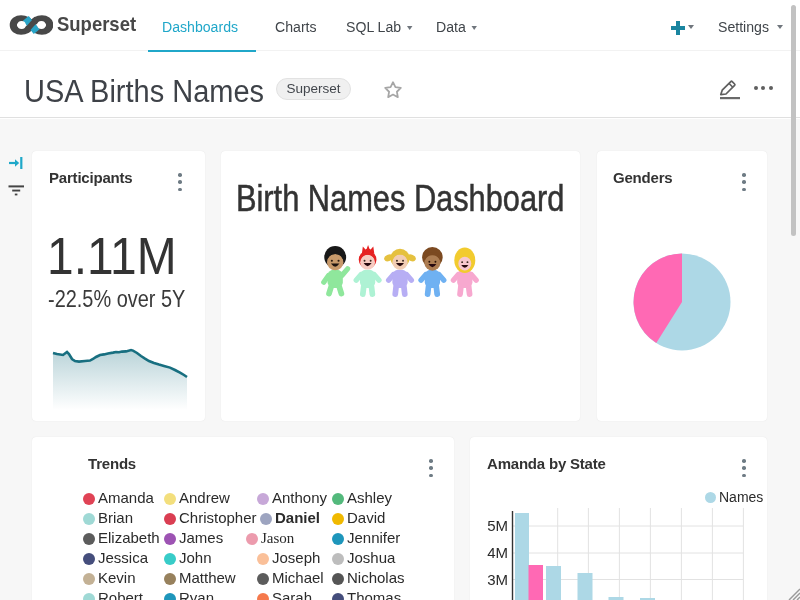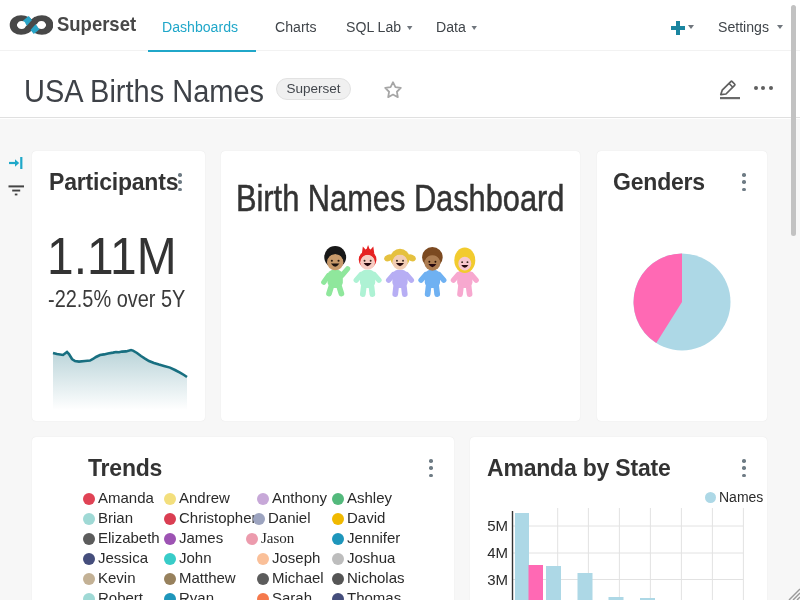--- a/index.html
+++ b/index.html
@@ -8,21 +8,21 @@
 .abs { position:absolute; }
 #navbar { position:absolute; left:0; top:0; width:800px; height:51px;
   background:#fff; border-bottom:1px solid #F2F2F2; }
 .navitem { position:absolute; top:18px; font-size:15.5px; color:#40454A; transform:scaleX(0.91); transform-origin:0 50%; white-space:nowrap; }
 #hdr { position:absolute; left:0; top:52px; width:800px; height:66px;
   background:#fff; border-bottom:1px solid #E0E0E0; }
 #content { position:absolute; left:0; top:119px; width:800px; height:481px;
   background:#F7F7F7; }
 .card { position:absolute; background:#fff; border-radius:4px;
   box-shadow:0 0 1px rgba(0,0,0,0.12); }
-.ctitle { position:absolute; top:18px; font-size:23px; font-weight:bold; color:#333;
+.ctitle { position:absolute; top:18px; font-size:15px; font-weight:bold; color:#333;
   letter-spacing:-0.2px; }
 .dots3 { position:absolute; width:4px; }
 .dots3 i { display:block; width:3.6px; height:3.6px; border-radius:50%;
   background:#6E7B84; margin:0 0 3.8px 0; }
 .caret { display:inline-block; width:0; height:0; border-left:3.6px solid transparent;
   border-right:3.6px solid transparent; border-top:4.4px solid #70767D;
   vertical-align:middle; }
 .li { position:absolute; font-size:15px; color:#2B2B2B; line-height:20px;
   white-space:nowrap; }
 .li i { display:inline-block; width:12px; height:12px; border-radius:50%;
@@ -209,21 +209,21 @@
       <i></i>
       <i></i>
       <i></i>
     </div>
   <div class="li" style="left:51px; top:51px;"><i style="background:#E04355;"></i>Amanda</div>
   <div class="li" style="left:132px; top:51px;"><i style="background:#F3DF7D;"></i>Andrew</div>
   <div class="li" style="left:225px; top:51px;"><i style="background:#C7A8D8;"></i>Anthony</div>
   <div class="li" style="left:300px; top:51px;"><i style="background:#53B97C;"></i>Ashley</div>
   <div class="li" style="left:51px; top:71px;"><i style="background:#9FD9D5;"></i>Brian</div>
   <div class="li" style="left:132px; top:71px;"><i style="background:#DA3E52;"></i>Christopher</div>
-  <div class="li" style="left:221px; top:71px;"><i style="background:#9DA4C0;"></i>Daniel</div>
+  <div class="li" style="left:228px; top:71px;font-weight:bold;"><i style="background:#9DA4C0;"></i>Daniel</div>
   <div class="li" style="left:300px; top:71px;"><i style="background:#F0B900;"></i>David</div>
   <div class="li" style="left:51px; top:91px;"><i style="background:#5C5C5C;"></i>Elizabeth</div>
   <div class="li" style="left:132px; top:91px;"><i style="background:#9D53B3;"></i>James</div>
   <div class="li" style="left:214px; top:91px;font-family:Liberation Serif, serif;"><i style="background:#EC9BAD;"></i>Jason</div>
   <div class="li" style="left:300px; top:91px;"><i style="background:#1E96BB;"></i>Jennifer</div>
   <div class="li" style="left:51px; top:111px;"><i style="background:#454E7C;"></i>Jessica</div>
   <div class="li" style="left:132px; top:111px;"><i style="background:#38CCC8;"></i>John</div>
   <div class="li" style="left:225px; top:111px;"><i style="background:#FAC099;"></i>Joseph</div>
   <div class="li" style="left:300px; top:111px;"><i style="background:#BDBDBD;"></i>Joshua</div>
   <div class="li" style="left:51px; top:131px;"><i style="background:#C3B195;"></i>Kevin</div>

